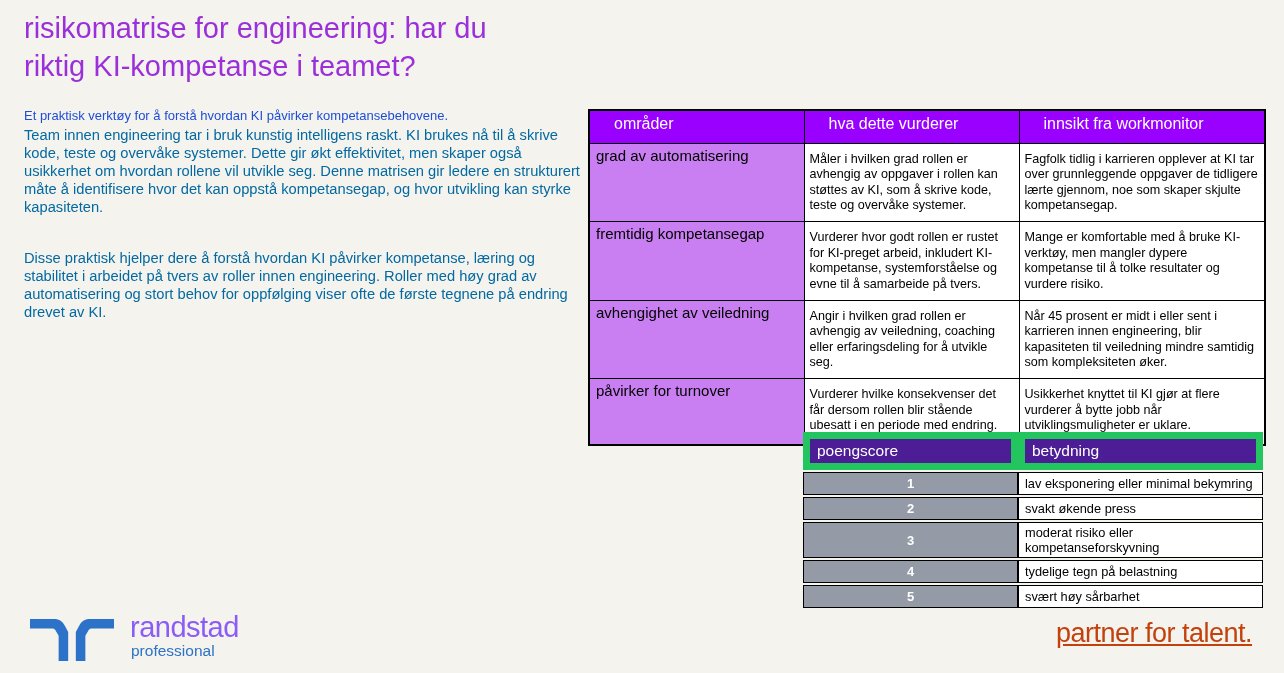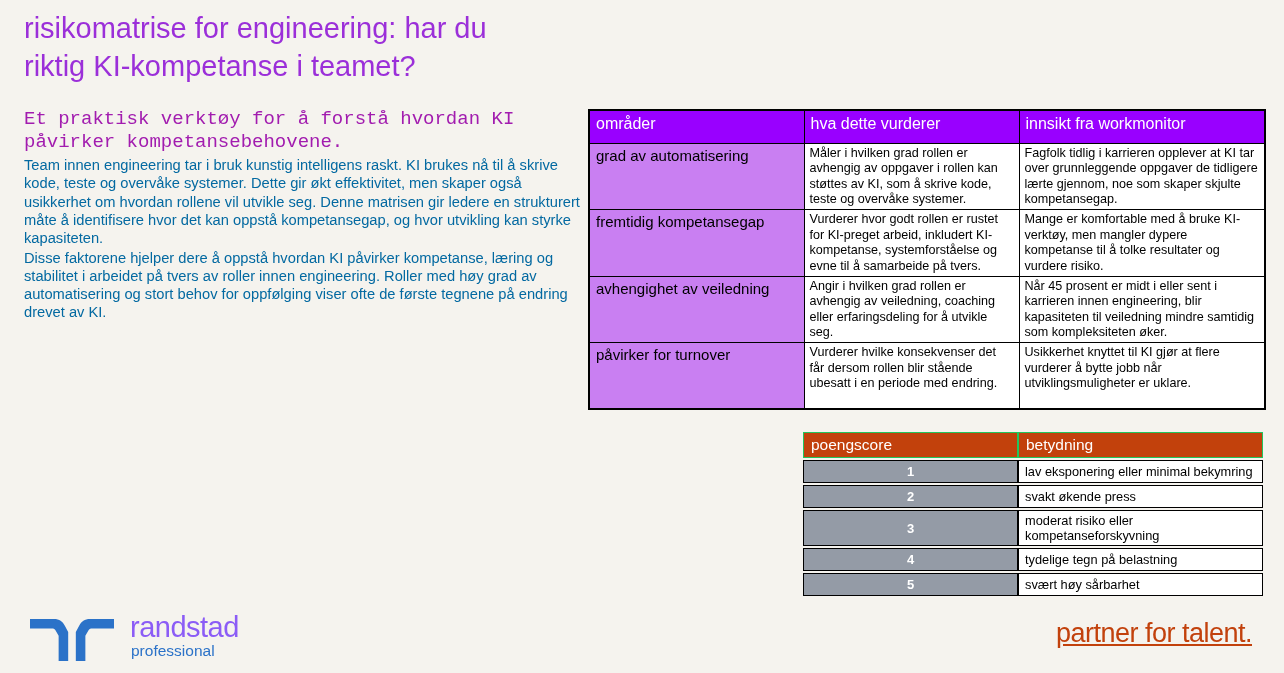--- a/index.html
+++ b/index.html
@@ -20,26 +20,25 @@
     line-height: 1.3;
     font-weight: normal;
     color: #9B2FD9;
   }
 
   .text-section { position: absolute; left: 24px; width: 560px; }
   .section-intro { top: 108px; }
   .section-areas { top: 249px; }
   .section-heading {
     width: 500px;
-    font-size: 19px;
+    font-size: 13px;
     line-height: 1.22;
     font-weight: normal;
-    color: #a21caf;
+    color: #1d4ed8;
     margin-bottom: 2px;
-    font-family: Liberation Mono, monospace;
   }
   .section-body {
     width: 556px;
     font-size: 14.7px;
     line-height: 1.23;
     color: #0369a1;
   }
 
   
   .matrix-table {
@@ -50,55 +49,55 @@
     table-layout: fixed;
     border: 2px solid #000;
   }
   .matrix-table th, .matrix-table td { border: 1px solid #000; vertical-align: top; }
   .matrix-table th {
     background: #9900FF;
     color: #fff;
     font-weight: normal;
     text-align: left;
     font-size: 16px;
-    padding: 4px 6px 10px 6px;
+    padding: 4px 6px 10px 24px;
     height: 33px;
   }
   .matrix-table td.area-cell {
     background: #C97FF2;
     font-size: 15px;
     padding: 3px 6px;
     color: #000;
   }
   .matrix-table td.desc-cell {
     background: #fff;
     font-size: 12.6px;
     line-height: 1.22;
-    padding: 2px 5px;
+    padding: 8px 5px;
     color: #000;
   }
   .matrix-table tr.mrow { height: 66px; }
 
   
   .score-table {
     position: absolute;
     left: 803px; top: 430px;
     width: 460px;
     border-collapse: separate;
     border-spacing: 0 2px;
     table-layout: fixed;
   }
   .score-table th {
-    background: #c2410c;
+    background: #4c1d95;
     color: #fff;
     font-weight: normal;
     text-align: left;
     font-size: 15.5px;
     padding: 3px 7px;
-    border: 1px solid #22c55e;
+    border: 7px solid #22c55e;
     height: 24px;
   }
   .score-table td { border: 1px solid #000; height: 23px; }
   .score-table td.score-cell {
     background: #949BA6;
     color: #fff;
     font-weight: bold;
     font-size: 13px;
     text-align: center;
   }
@@ -128,21 +127,21 @@
 <body>
 
 <h1 class="page-title">risikomatrise for engineering: har du riktig KI-kompetanse i teamet?</h1>
 
 <div class="text-section section-intro">
   <h2 class="section-heading">Et praktisk verktøy for å forstå hvordan KI påvirker kompetansebehovene.</h2>
   <p class="section-body">Team innen engineering tar i bruk kunstig intelligens raskt. KI brukes nå til å skrive kode, teste og overvåke systemer. Dette gir økt effektivitet, men skaper også usikkerhet om hvordan rollene vil utvikle seg. Denne matrisen gir ledere en strukturert måte å identifisere hvor det kan oppstå kompetansegap, og hvor utvikling kan styrke kapasiteten.</p>
 </div>
 
 <div class="text-section section-areas">
-  <p class="section-body">Disse faktorene hjelper dere å oppstå hvordan KI påvirker kompetanse, læring og stabilitet i arbeidet på tvers av roller innen engineering. Roller med høy grad av automatisering og stort behov for oppfølging viser ofte de første tegnene på endring drevet av KI.</p>
+  <p class="section-body">Disse praktisk hjelper dere å forstå hvordan KI påvirker kompetanse, læring og stabilitet i arbeidet på tvers av roller innen engineering. Roller med høy grad av automatisering og stort behov for oppfølging viser ofte de første tegnene på endring drevet av KI.</p>
 </div>
 
 <table class="matrix-table">
   <colgroup>
       <col style="width:215px">
       <col style="width:215px">
       <col style="width:246px">
     </colgroup>
   <tbody>
       <tr>

